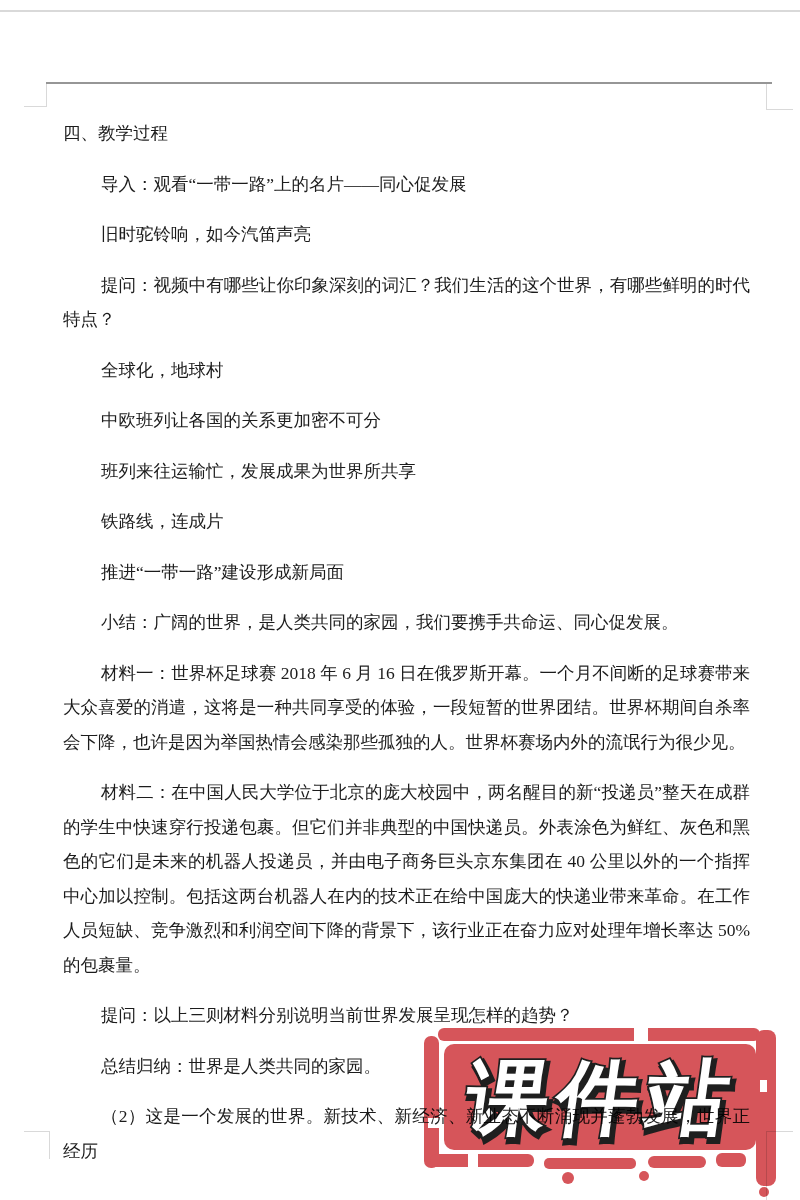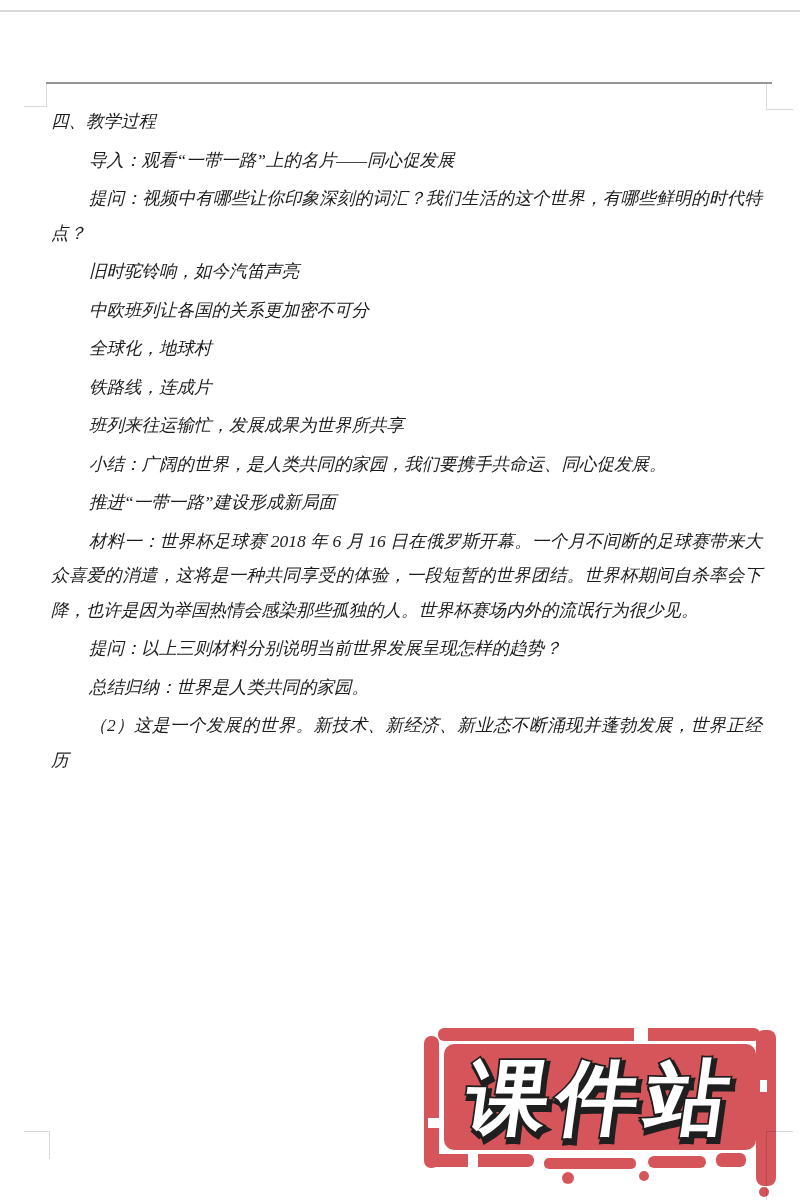--- a/index.html
+++ b/index.html
@@ -23,21 +23,21 @@
   #br-stub  { left:766px; top:1131px; width:1px;  height:69px; background:var(--line-light); }
 
   #doc-body {
     position:absolute;
     left:47px; top:100px; width:719px;
     color:var(--text-color);
     font-size:17.5px;
     line-height:34.5px;
     text-align:justify;
   }
-  #doc-body p { margin:4px; text-indent:38px;font-style:italic; }
+  #doc-body p { margin:16px; text-indent:38px; }
   #doc-body p.no-indent { text-indent:0; }
 
   .stamp {
     position:absolute;
     left:408px; top:1022px;
     width:380px; height:180px;
     mix-blend-mode:multiply;
     pointer-events:none;
   }
   .stamp-red   { fill:var(--stamp-red); }
@@ -61,29 +61,30 @@
 <div class="line" id="tr-stub"></div>
 <div class="line" id="tr-notch"></div>
 <div class="line" id="bl-notch"></div>
 <div class="line" id="bl-stub"></div>
 <div class="line" id="br-notch"></div>
 <div class="line" id="br-stub"></div>
 
 <div id="doc-body">
     <p class="no-indent">四、教学过程</p>
     <p>导入：观看“一带一路”上的名片——同心促发展</p>
+    <p>旧时驼铃响，如今汽笛声亮</p>
     <p>提问：视频中有哪些让你印象深刻的词汇？我们生活的这个世界，有哪些鲜明的时代特点？</p>
-    <p>旧时驼铃响，如今汽笛声亮</p>
+    <p>全球化，地球村</p>
     <p>中欧班列让各国的关系更加密不可分</p>
-    <p>全球化，地球村</p>
+    <p>班列来往运输忙，发展成果为世界所共享</p>
     <p>铁路线，连成片</p>
-    <p>班列来往运输忙，发展成果为世界所共享</p>
+    <p>推进“一带一路”建设形成新局面</p>
     <p>小结：广阔的世界，是人类共同的家园，我们要携手共命运、同心促发展。</p>
-    <p>推进“一带一路”建设形成新局面</p>
     <p>材料一：世界杯足球赛 2018 年 6 月 16 日在俄罗斯开幕。一个月不间断的足球赛带来大众喜爱的消遣，这将是一种共同享受的体验，一段短暂的世界团结。世界杯期间自杀率会下降，也许是因为举国热情会感染那些孤独的人。世界杯赛场内外的流氓行为很少见。</p>
+    <p>材料二：在中国人民大学位于北京的庞大校园中，两名醒目的新“投递员”整天在成群的学生中快速穿行投递包裹。但它们并非典型的中国快递员。外表涂色为鲜红、灰色和黑色的它们是未来的机器人投递员，并由电子商务巨头京东集团在 40 公里以外的一个指挥中心加以控制。包括这两台机器人在内的技术正在给中国庞大的快递业带来革命。在工作人员短缺、竞争激烈和利润空间下降的背景下，该行业正在奋力应对处理年增长率达 50%的包裹量。</p>
     <p>提问：以上三则材料分别说明当前世界发展呈现怎样的趋势？</p>
     <p>总结归纳：世界是人类共同的家园。</p>
     <p>（2）这是一个发展的世界。新技术、新经济、新业态不断涌现并蓬勃发展，世界正经历</p>
   </div>
 
 <svg class="stamp" viewBox="0 0 380 180" aria-hidden="true">
   <g>
     <rect class="stamp-red" x="30" y="6" width="322" height="13" rx="6"></rect>
     <rect class="stamp-red" x="16" y="14" width="15" height="132" rx="7"></rect>
     <rect class="stamp-red" x="348" y="8" width="20" height="156" rx="8"></rect>

